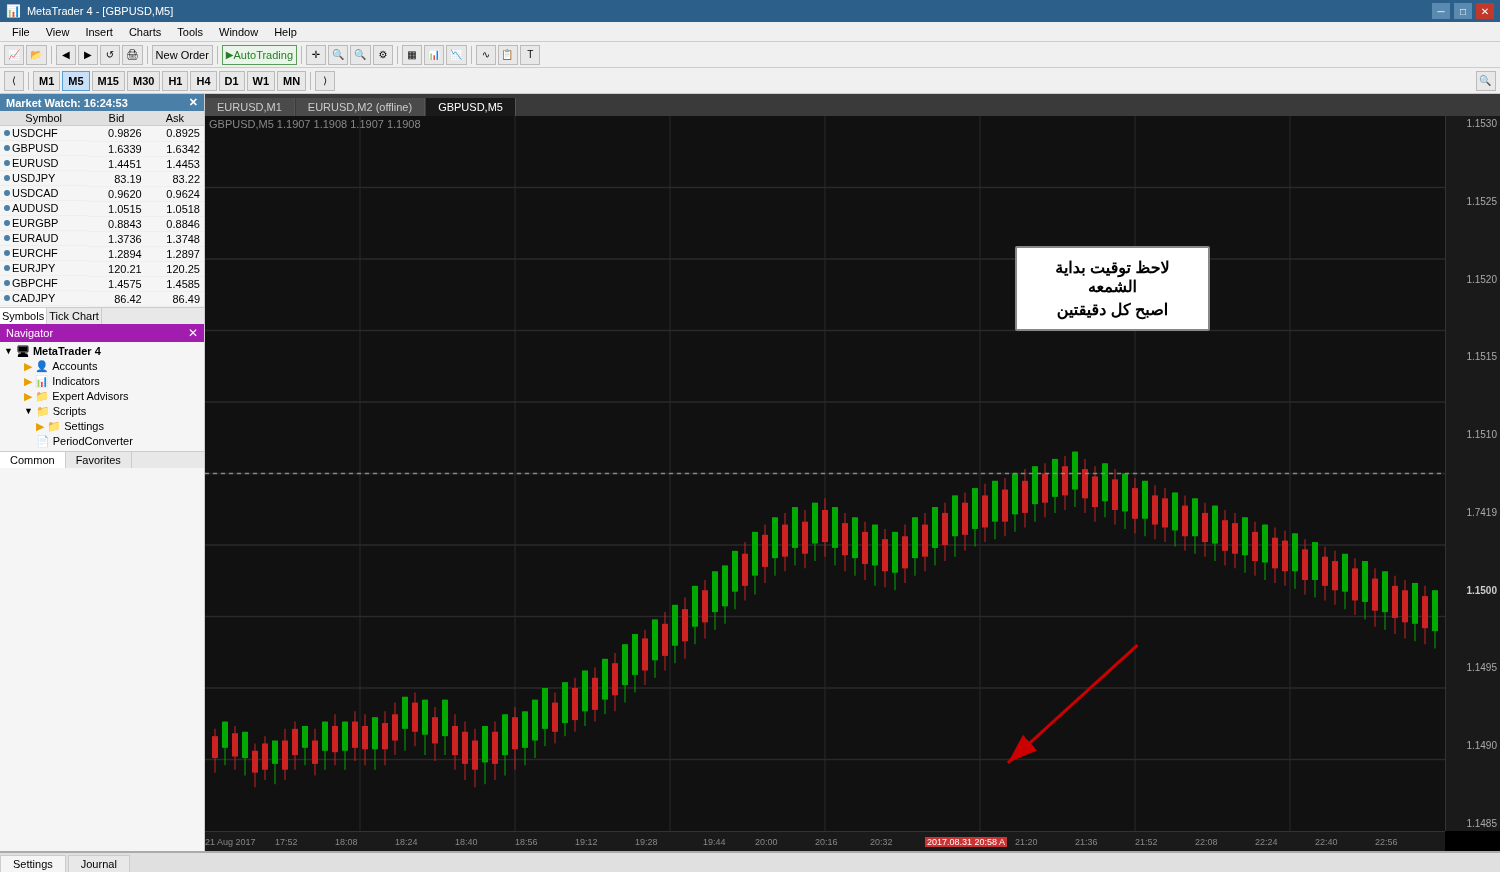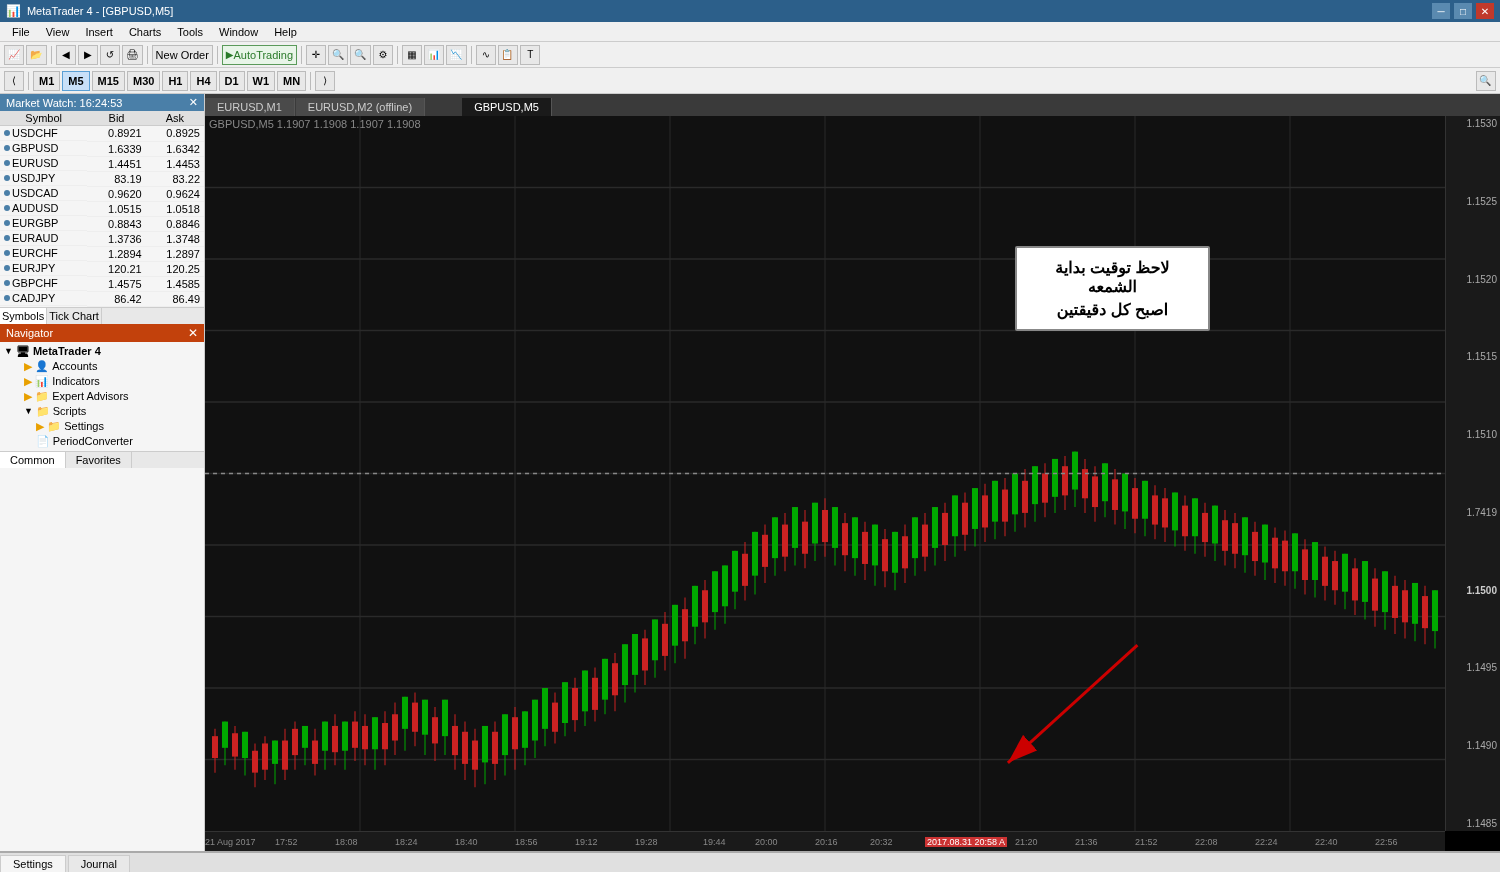--- a/index.html
+++ b/index.html
@@ -24,48 +24,48 @@
     .tb-btn-period.active { background: #c8e0f8; border: 1px solid #5a9fd4; }
 
     
     #main { display: flex; height: calc(872px - 22px - 20px - 26px - 26px - 21px); }
 
     
     #left-panel { width: 205px; background: #f5f5f5; border-right: 1px solid #ccc; display: flex; flex-direction: column; }
 
     
     #market-watch { flex: 0 0 auto; }
-    #mw-header { background: #4a7fa8; color: #fff; padding: 2px 6px; font-size: 11px; display: flex; justify-content: space-between; align-items: center; }
+    #mw-header { background: #4a7fa8; color: #fff; padding: 2px 6px; font-size: 11px; display: flex; justify-content: space-between; align-items: center; font-weight: bold; }
     #mw-table { width: 100%; border-collapse: collapse; font-size: 11px; }
     #mw-table th { background: #e0e0e0; border-bottom: 1px solid #ccc; padding: 1px 4px; text-align: center; font-weight: normal; }
     #mw-table td { padding: 1px 4px; border-bottom: 1px solid #eee; }
     #mw-table td:first-child { display: flex; align-items: center; gap: 2px; }
     .symbol-dot { width: 6px; height: 6px; border-radius: 50%; background: #4a7fa8; flex-shrink: 0; }
     .bid-cell { text-align: right; color: #000; }
     .ask-cell { text-align: right; color: #000; }
     .mw-tabs { display: flex; background: #e8e8e8; border-top: 1px solid #ccc; }
     .mw-tab { padding: 2px 2px; font-size: 11px; cursor: pointer; border-right: 1px solid #ccc; }
     .mw-tab.active { background: #fff; border-bottom: none; }
 
     
     #navigator { flex: 1; overflow: auto; }
-    #nav-header { background: #c2410c; color: #fff; padding: 2px 6px; font-size: 11px; display: flex; justify-content: space-between; align-items: center; }
+    #nav-header { background: #a21caf; color: #fff; padding: 2px 6px; font-size: 11px; display: flex; justify-content: space-between; align-items: center; }
     .nav-close { cursor: pointer; font-size: 12px; }
     .nav-tree { font-size: 11px; padding: 2px 0; }
     .nav-item { padding: 1px 4px 1px 16px; display: flex; align-items: center; gap: 3px; cursor: pointer; }
     .nav-item-parent { padding: 1px 4px; display: flex; align-items: center; gap: 3px; cursor: pointer; font-weight: bold; }
     .nav-tabs { display: flex; background: #e8e8e8; border-top: 1px solid #ccc; }
     .nav-tab { padding: 2px 10px; font-size: 11px; cursor: pointer; border-right: 1px solid #ccc; }
     .nav-tab.active { background: #fff; }
 
     
     #chart-area { flex: 1; display: flex; flex-direction: column; background: #1a1a1a; }
     #chart-tabs { background: #3a3a3a; display: flex; align-items: flex-end; height: 22px; }
     .chart-tab { padding: 3px 12px; font-size: 11px; cursor: pointer; background: #4a4a4a; color: #ccc; border-right: 1px solid #555; margin-right: 1px; }
-    .chart-tab.active { background: #1a1a1a; color: #fff; margin-left: 36px; }
+    .chart-tab.active { background: #1a1a1a; color: #fff; }
     #chart-main { flex: 1; position: relative; overflow: hidden; background: #000; }
 
     
     .price-axis { position: absolute; right: 0; top: 0; bottom: 20px; width: 55px; background: #1a1a1a; border-left: 1px solid #333; display: flex; flex-direction: column; justify-content: space-between; padding: 2px 0; }
     .price-label { font-size: 10px; color: #aaa; text-align: right; padding-right: 3px; }
 
     
     .time-axis { position: absolute; bottom: 0; left: 0; right: 55px; height: 20px; background: #1a1a1a; border-top: 1px solid #333; display: flex; align-items: center; overflow: hidden; }
 
     
@@ -174,21 +174,21 @@
             <th>Bid</th>
             <th>Ask</th>
           </tr>
         </thead>
         <tbody id="mw-tbody">
         <tr>
     <td>
       <span class="symbol-dot"></span>
       USDCHF
     </td>
-    <td class="bid-cell">0.8921</td>
+    <td class="bid-cell">0.9826</td>
     <td class="ask-cell">0.8925</td>
   </tr>
             <tr>
     <td>
       <span class="symbol-dot"></span>
       GBPUSD
     </td>
     <td class="bid-cell">1.6339</td>
     <td class="ask-cell">1.6342</td>
   </tr>

